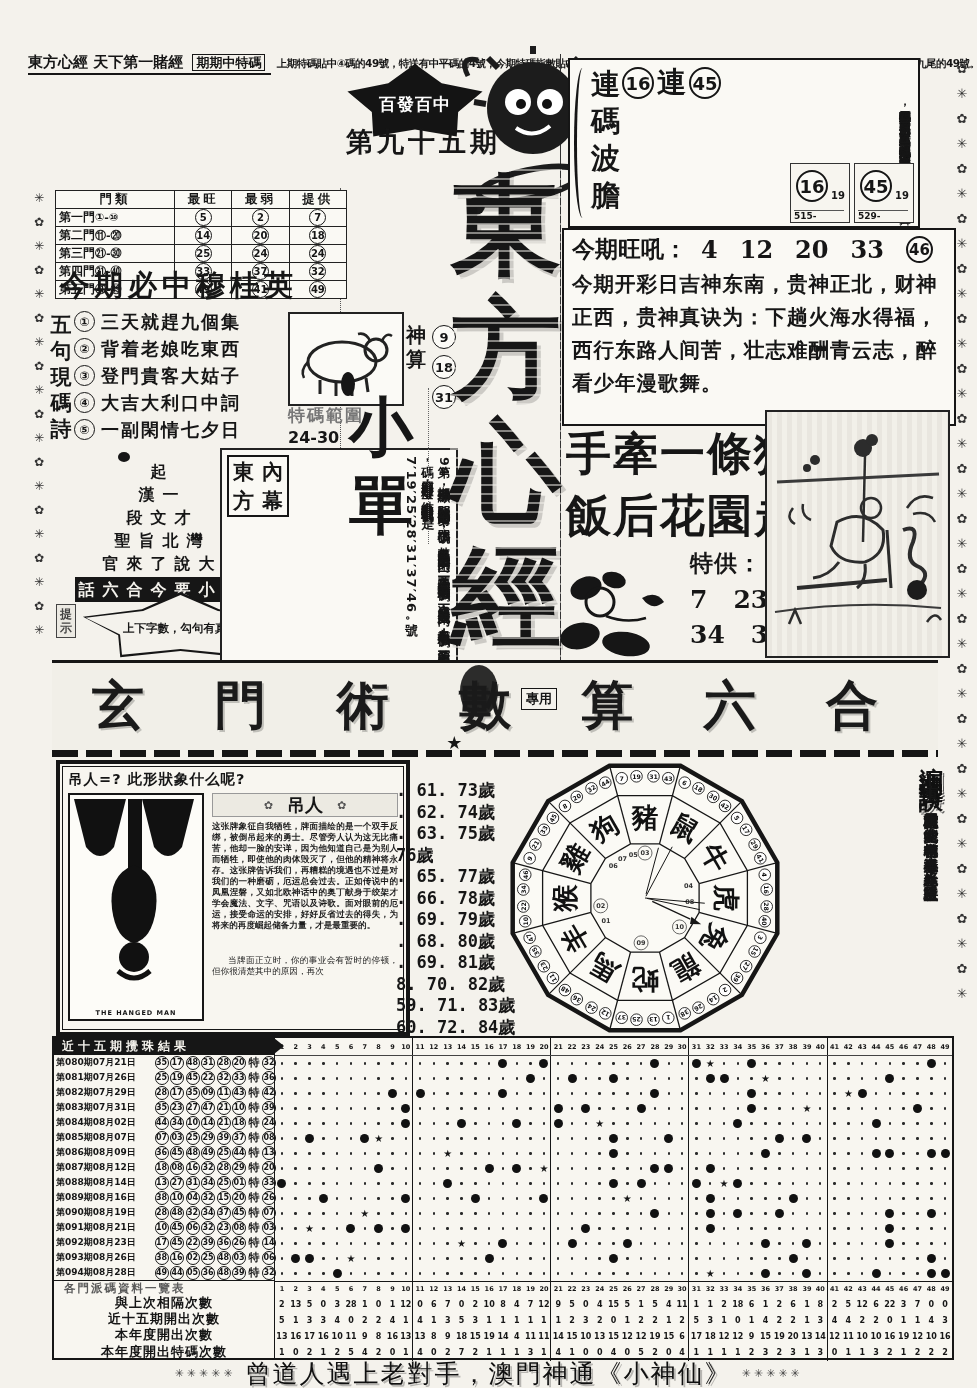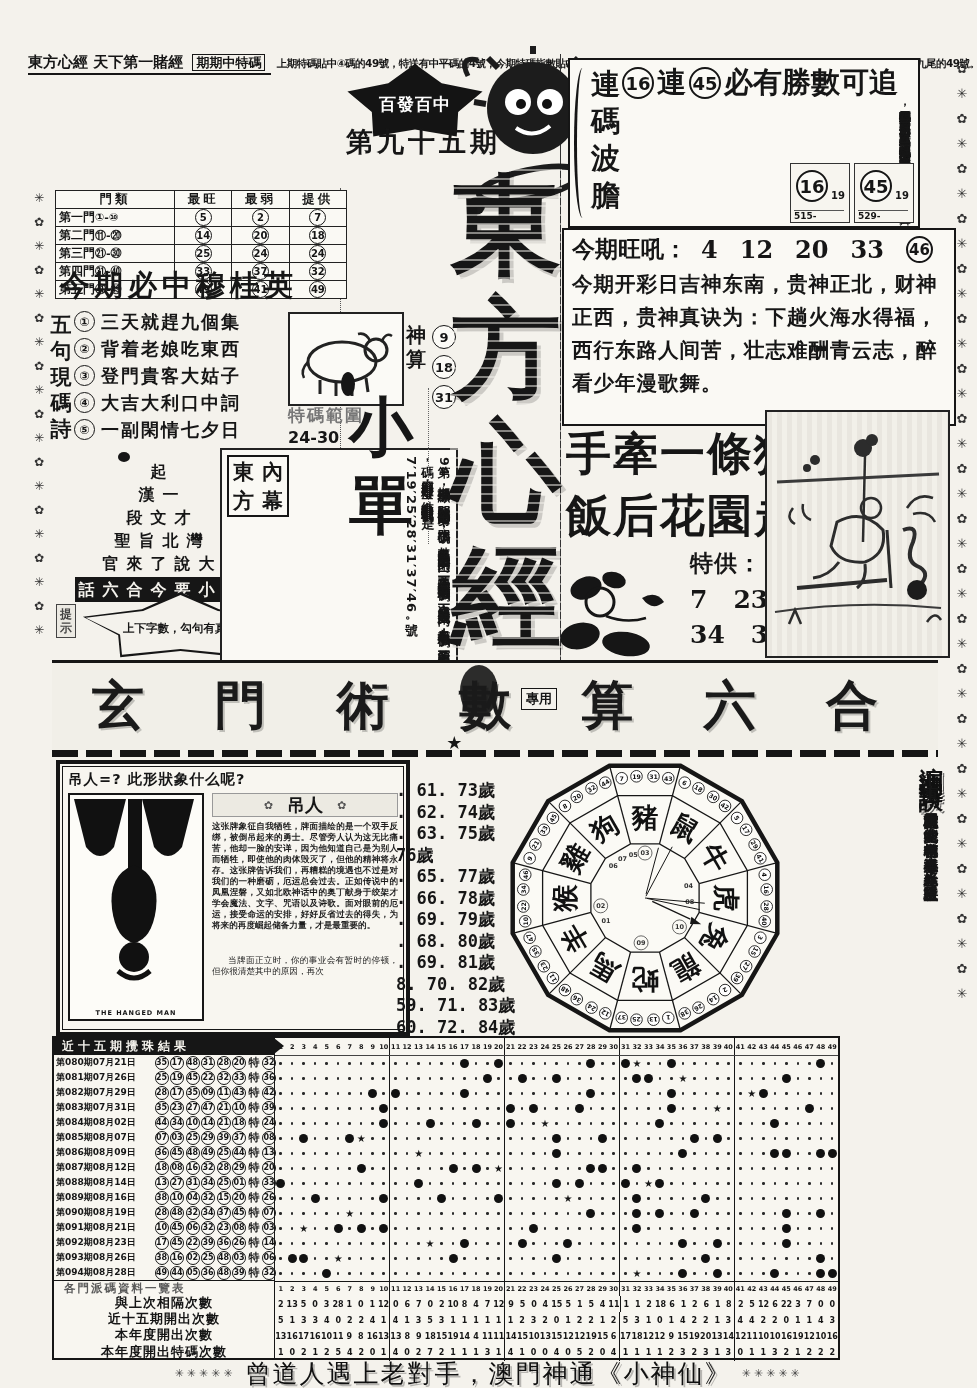--- a/index.html
+++ b/index.html
@@ -148,21 +148,21 @@
   .f-title{font-size:24px;font-weight:900;letter-spacing:4px;color:#111;
      text-shadow:1px 1px 0 #f4f2ec,2px 2px 0 #555;margin-left:10px;}
   .f-star{font-size:15px;font-weight:900;margin-left:6px;}
   .f-line{margin-left:2px;}
   
   #orn-right{left:950px;top:56px;width:24px;height:986px;display:flex;flex-direction:column;align-items:center;
      font-size:13px;color:#333;line-height:25px;}
   #orn-left{left:28px;top:186px;width:22px;height:478px;display:flex;flex-direction:column;align-items:center;
      font-size:12px;color:#333;line-height:24px;}
   
-  #bottom{left:52px;top:1036px;width:788px;height:324px;border:2px solid #161616;background:#f8f6f0;
+  #bottom{left:52px;top:1036px;width:902px;height:324px;border:2px solid #161616;background:#f8f6f0;
      box-sizing:border-box;display:flex;}
   #bb-left{width:220px;flex:none;position:relative;}
   #bb-title{height:17px;background:#161616;color:#f4f2ec;font-size:12px;font-weight:bold;letter-spacing:4px;
      display:flex;align-items:center;padding-left:8px;position:relative;}
   #bb-title::after{content:"";position:absolute;right:-10px;top:0;border-left:10px solid #161616;
      border-top:8.5px solid transparent;border-bottom:8.5px solid transparent;}
   .r-row{height:15px;display:flex;align-items:center;gap:1.5px;padding-left:2px;}
   .r-label{width:97px;font-size:9px;font-weight:bold;white-space:nowrap;overflow:hidden;flex:none;}
   .r-te{font-size:11px;font-weight:900;margin:0 1px;}
   #sum-label-list{border-top:1.5px solid #161616;}
@@ -445,21 +445,20 @@
           <div>連</div>
           <div>碼</div>
           <div>波</div>
           <div>膽</div>
         </div>
     </div>
     <div id="lianma-head">
       <span class="circ c30">16</span>
       <span>連</span>
       <span class="circ c30">45</span>
-      <span>必有勝數可追</span>
     </div>
     <div id="lianma-body">上期特別號碼轉向在小門的第二門得到，而且是第二門第一號碼，真是有點不可思像呀，加上這一局的幸運號碼是旺個位頭與一字頭的號碼，令到小號碼的反應非常激烈，今次本欄對冷門了十期的16號作為主力碼來捧，另外紅色波的45號也可以一齊捧上臺。</div>
     <div id="stamps">
         <div class="stamp">
           <span class="circ c30">16</span>
           <span class="stamp-small">19</span>
           <div class="stamp-code">515-</div>
         </div>
         <div class="stamp">
           <span class="circ c30">45</span>

